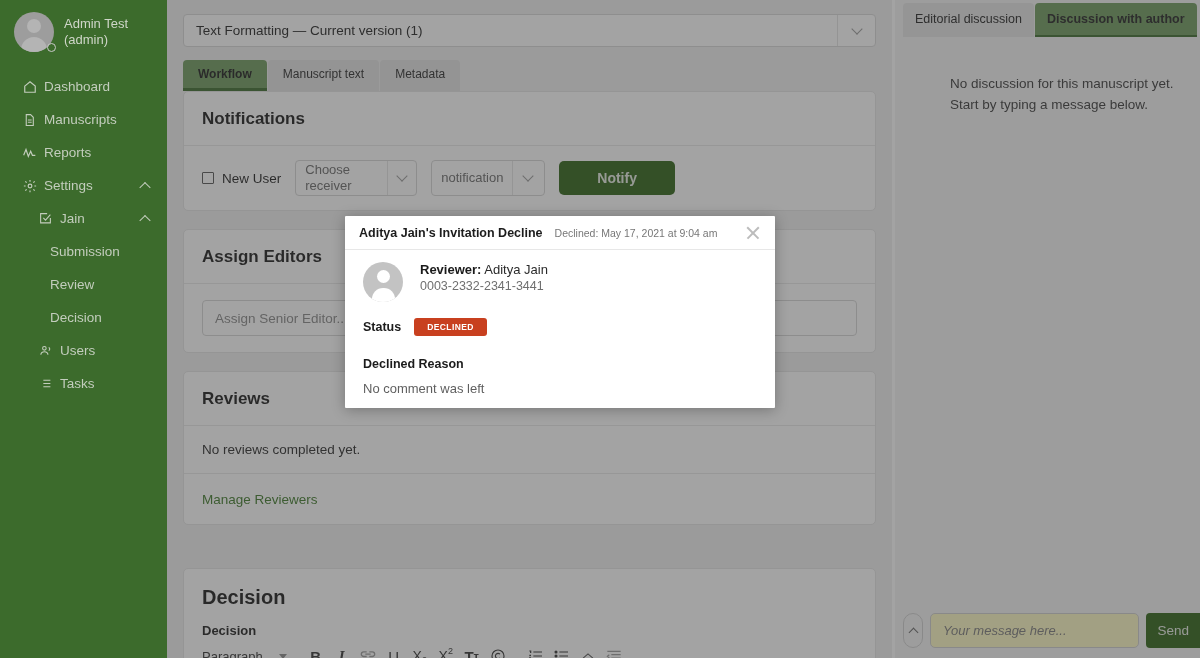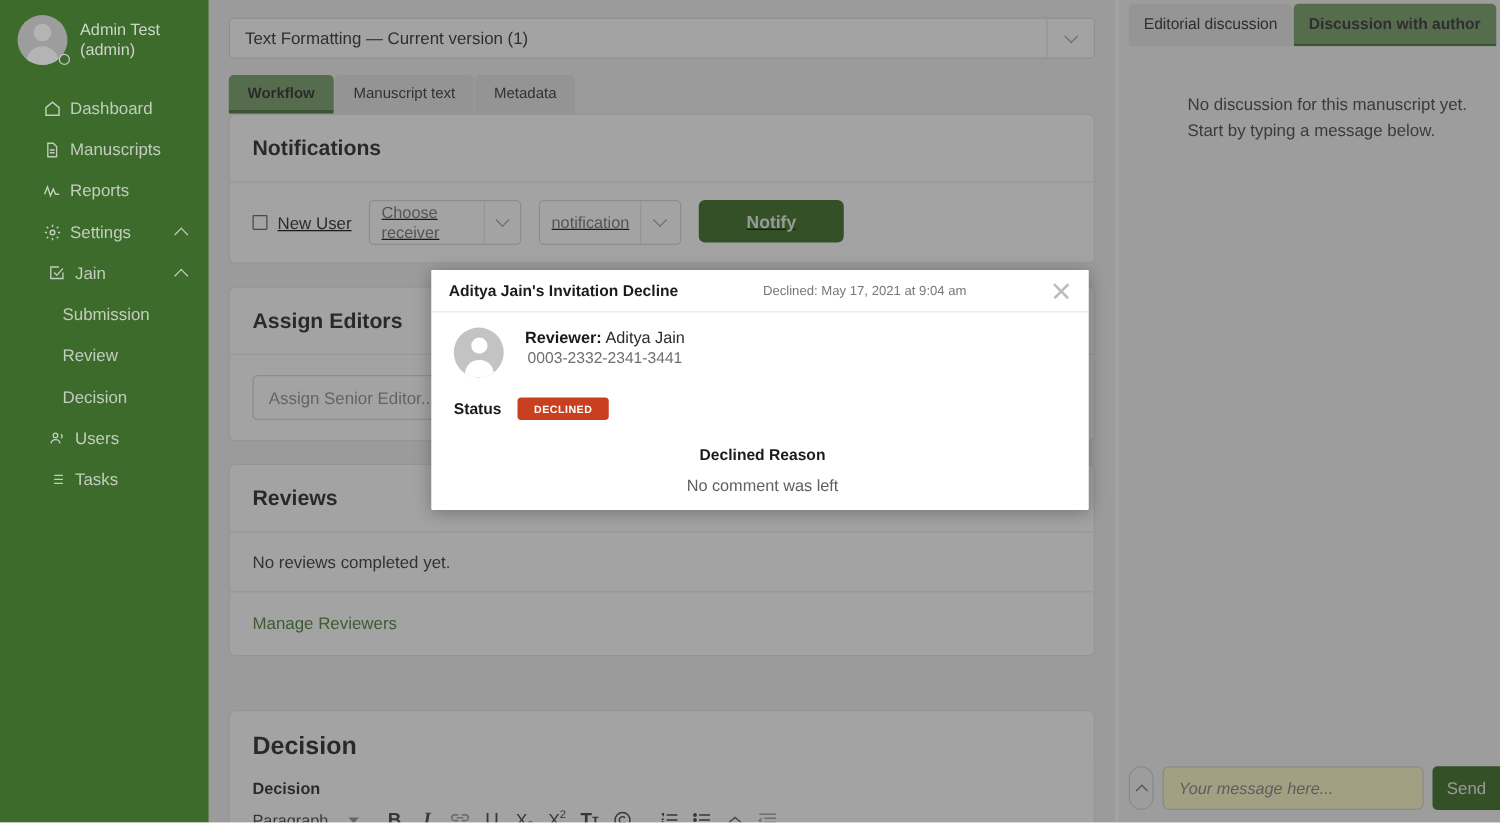--- a/index.html
+++ b/index.html
@@ -45,21 +45,21 @@
     width: 9px; height: 9px; border-radius: 50%;
     border: 1.5px solid #c9c9c9; background: transparent;
   }
   .user-name {
     color: #cfd6c9; font-size: 13px; line-height: 16px;
     max-width: 95px;
   }
   .nav { margin-top: 6px; }
   .nav-item {
     display: flex; align-items: center;
-    height: 33px; padding-left: 34px;
+    height: 33px; padding-left: 22px;
     color: #c3cdbd; font-size: 13.5px;
     gap: 7px; position: relative;
   }
   .nav-item .ico { width: 15px; height: 15px; display:inline-flex; align-items:center; justify-content:center; flex:none; }
   .nav-item .ico svg { display:block; }
   .nav-item.sub { padding-left: 38px; font-size: 13.5px; }
   .nav-item.sub2 { padding-left: 50px; }
   .chev-right {
     position: absolute; right: 18px; top: 50%;
     width: 8px; height: 8px;
@@ -110,21 +110,21 @@
     overflow: hidden;
   }
   .card + .card { margin-top: 18px; }
   .card-title {
     font-size: 17px; font-weight: bold; color: #1a1a1a;
     padding: 17px 18px 16px 18px;
   }
   .divider { height: 1px; background: #e8e8e8; }
   .card-body { padding: 16px 18px; }
 
-  .notif-row { display: flex; gap: 14px; padding: 14px 18px; text-decoration: underline; }
+  .notif-row { display: flex; align-items: center; gap: 14px; padding: 14px 18px; }
   .cbx-label { display: flex; align-items: center; gap: 8px; font-size: 13.5px; color: #1d1d1d; }
   .cbx { width: 12px; height: 12px; border: 1px solid #555; border-radius: 1px; background: #fff; }
   .sel {
     border: 1px solid #d5d5d5; border-radius: 4px;
     background: #fff; display: flex; align-items: center;
     height: 36px; font-size: 13px; color: #6a6a6a;
   }
   .sel .sel-text { padding: 0 9px; line-height: 16px; }
   .sel .sel-arrow {
     width: 30px; align-self: stretch; border-left: 1px solid #e4e4e4;
@@ -204,26 +204,25 @@
 
   
   .overlay {
     position: absolute; left: 167px; top: 0;
     width: 1033px; height: 658px;
     background: rgba(60,60,60,0.47);
     z-index: 40;
   }
   .modal {
     position: absolute; left: 345px; top: 216px;
-    width: 526px; height: 192px;
+    width: 430px; height: 192px;
     background: #fff;
     box-shadow: 0 2px 14px rgba(0,0,0,0.28);
     z-index: 50;
     border-radius: 1px;
-    text-align: center;
   }
   .modal-head {
     display: flex; align-items: center;
     height: 34px; padding: 0 14px;
     border-bottom: 1px solid #e7e7e7;
     gap: 12px;
   }
   .modal-title { font-size: 12.5px; font-weight: bold; color: #1c1c1c; }
   .modal-sub { font-size: 10.5px; color: #777; flex: 1; }
   .modal-close { width: 16px; height: 16px; position: relative; }

